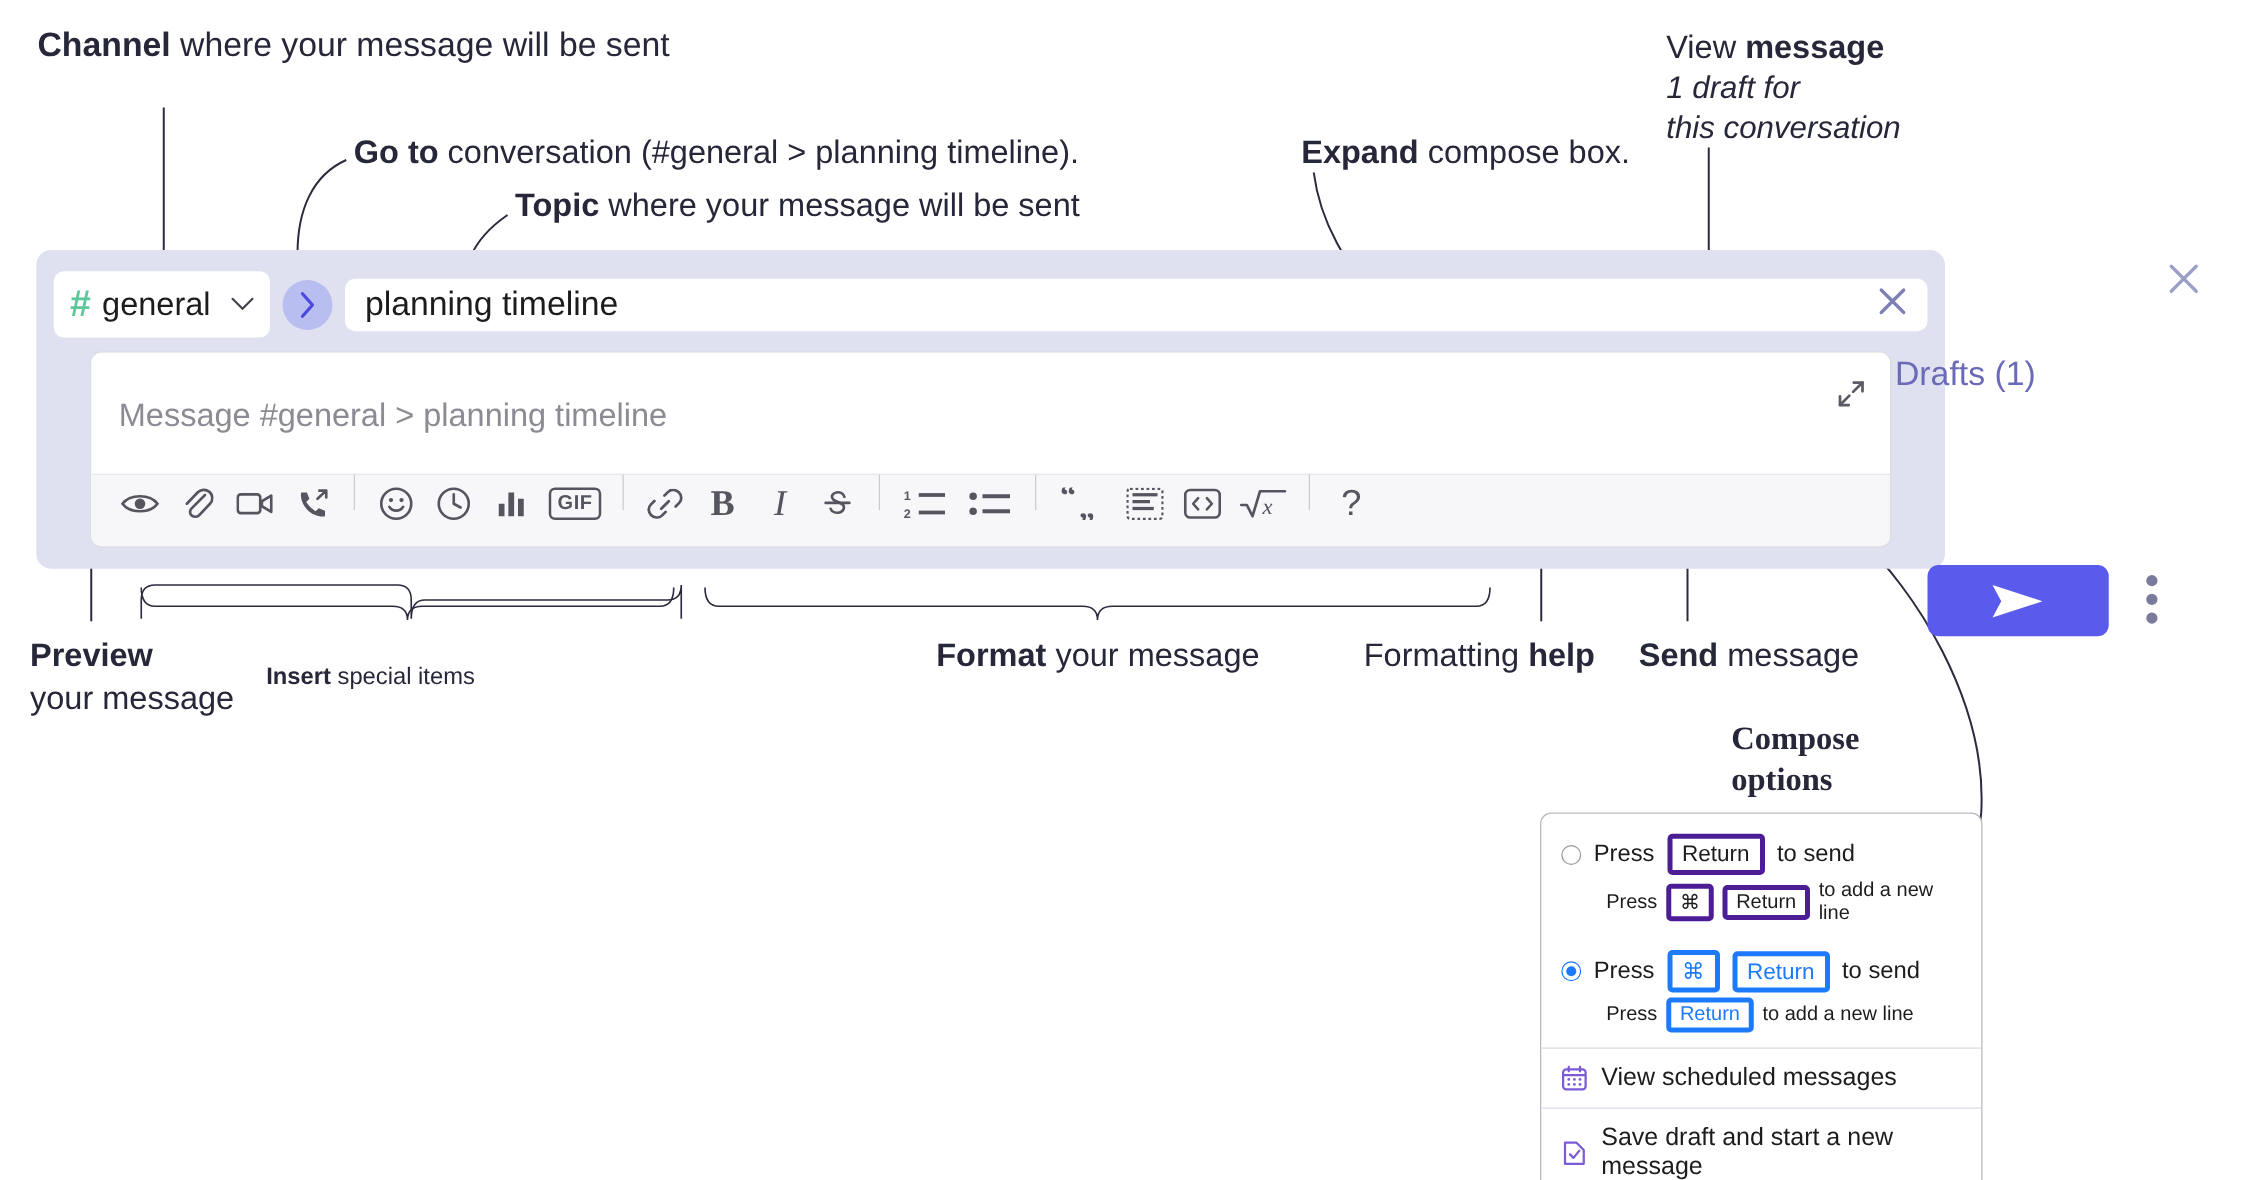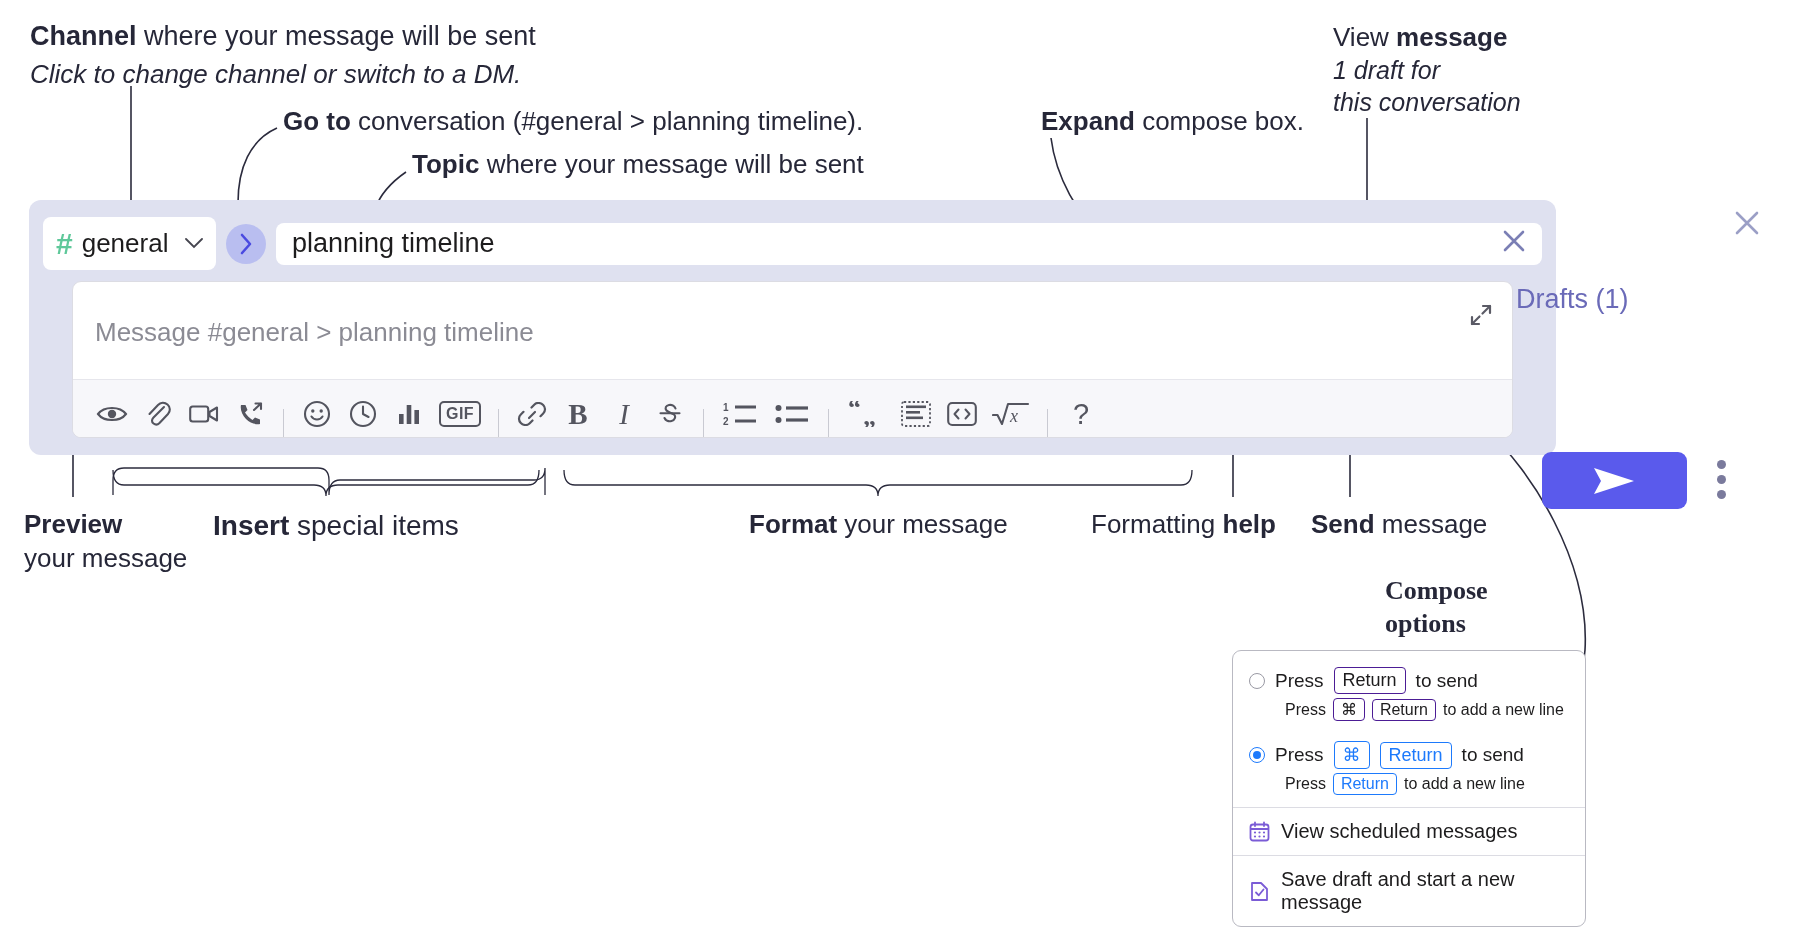--- a/index.html
+++ b/index.html
@@ -17,21 +17,21 @@
 
   
   #ann-channel      { left:30px;  top:20px;  font-size:27px; }
   #ann-channel .sub { font-style:italic; font-size:26px; margin-top:4px; }
   #ann-goto         { left:283px; top:105px; font-size:26px; }
   #ann-topic        { left:412px; top:148px; font-size:26px; }
   #ann-expand       { left:1041px;top:105px; font-size:26px; }
   #ann-drafts       { left:1333px;top:21px;  font-size:26px; }
   #ann-drafts .sub  { font-style:italic; font-size:25px; line-height:1.28; }
   #ann-preview      { left:24px;  top:508px; font-size:26px; line-height:1.3; }
-  #ann-insert       { left:213px; top:508px; font-size:28px; }
+  #ann-insert       { left:213px; top:530px; font-size:19px; }
   #ann-format       { left:749px; top:508px; font-size:26px; }
   #ann-help         { left:1091px;top:508px; font-size:26px; }
   #ann-send         { left:1311px;top:508px; font-size:26px; }
   #ann-compose      { left:1385px;top:574px; font-size:26px; line-height:1.28;font-family:Liberation Serif, serif; }
 
   
   #overlay { position:absolute; left:0; top:0; width:1814px; height:944px; pointer-events:none; }
 
   
   #compose-panel {
@@ -64,21 +64,21 @@
   #msgbox {
     position:absolute; left:43px; top:81px; right:43px; height:157px;
     background:#ffffff; border:1px solid #dcdce3; border-radius:9px;
     display:flex; flex-direction:column; overflow:hidden;
   }
   #msg-placeholder { padding:35px 22px 0 22px; font-size:26px; color:#8b8b94; }
   #expand-icon { position:absolute; right:18px; top:20px; color:#5b5b66; }
 
   #toolbar {
     margin-top:auto; height:58px; border-top:1px solid #e6e6ec;
-    background:#f7f7fa; display:flex; align-items:flex-end; padding:0 16px; gap:0;
+    background:#f7f7fa; display:flex; align-items:flex-start; padding:0 16px; gap:0;
   }
   .tb { width:46px; height:46px; display:flex; align-items:center; justify-content:center; color:#54555f; }
   .tb svg { display:block; }
   .sep { width:1px; height:28px; background:#c9cad2; margin:0 10px; }
   .gifbox {
     border:2px solid #54555f; border-radius:5px; font-size:16px; font-weight:700;
     padding:2px 5px; letter-spacing:.4px; color:#54555f;
   }
   .bold-g { font-size:29px; font-weight:700; font-family:"Liberation Serif", serif; }
   .ital-g { font-size:29px; font-style:italic; font-family:"Liberation Serif", serif; }
@@ -101,21 +101,21 @@
     position:absolute; left:1232px; top:650px; width:354px;
     background:#ffffff; border:1px solid #b9b9c2; border-radius:9px;
     font-size:19px; color:#1d1c1d; overflow:hidden;
   }
   .opt-row { display:flex; align-items:center; gap:10px; padding:10px 16px 2px 16px; }
   .opt-sub { padding:2px 16px 10px 52px; font-size:16px; color:#1d1c1d; display:flex; align-items:center; gap:7px; }
   .radio { width:16px; height:16px; border-radius:50%; border:1.6px solid #9a9aa4; flex:none; }
   .radio.on { border-color:#1d7afc; position:relative; }
   .radio.on::after { content:""; position:absolute; left:3px; top:3px; width:8px; height:8px; border-radius:50%; background:#1d7afc; }
   .key {
-    border:1px solid #4c1d95; border-radius:4px; padding:1px 7px; font-size:16px; background:#fff; color:#1d1c1d;
+    border:4px solid #4c1d95; border-radius:4px; padding:1px 7px; font-size:16px; background:#fff; color:#1d1c1d;
   }
   .key.big { font-size:18px; padding:2px 8px; }
   .key.blue { border-color:#1d7afc; color:#1d7afc; }
   .menu-sec { border-top:1px solid #dcdce3; padding:7px 0; }
   .menu-item { display:flex; align-items:center; gap:11px; padding:5px 16px; font-size:20px; }
   .mi-icon { color:#7b5cd6; display:flex; width:21px; height:21px; }
 </style>
 </head>
 <body>
 
@@ -154,21 +154,20 @@
     <path d="M113,495 L113,480 Q113,468 124,468 L318,468 Q329,468 329,480 L329,495 Q329,480 340,480 L534,480 Q545,480 545,468 L545,480 L545,495" transform="translate(0,0)"></path>
 
     <path d="M113,470 Q113,485 124,485 L314,485 Q326,485 326,496 Q326,485 338,485 L528,485 Q539,485 539,470"></path>
 
     <path d="M564,470 Q564,485 575,485 L866,485 Q878,485 878,496 Q878,485 890,485 L1181,485 Q1192,485 1192,470"></path>
   </g>
 </svg>
 
 <div class="ann" id="ann-channel">
   <div><b>Channel</b><span> where your message will be sent</span></div>
-  <div class="sub">Click to change channel or switch to a DM.</div>
 </div>
 
 <div class="ann" id="ann-goto">
   <b>Go to</b><span> conversation (#general &gt; planning timeline).</span>
 </div>
 
 <div class="ann" id="ann-topic">
   <b>Topic</b><span> where your message will be sent</span>
 </div>
 

